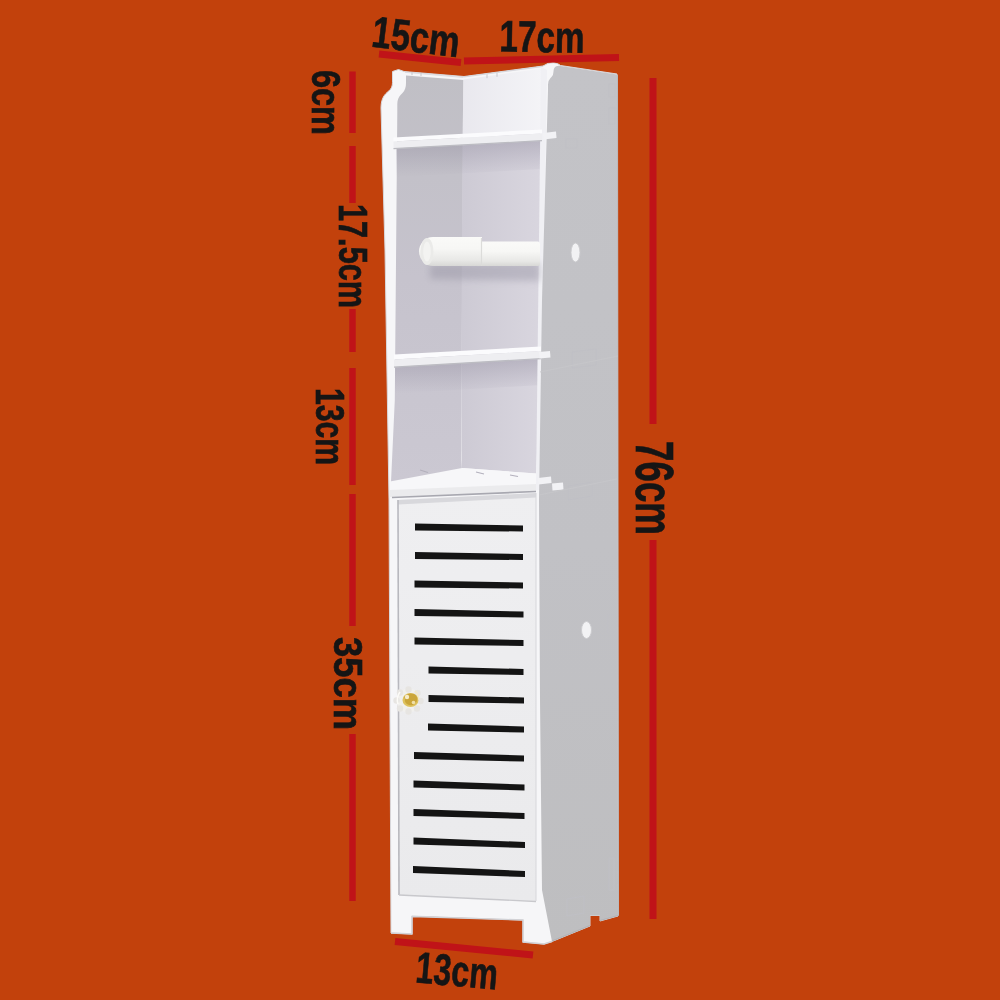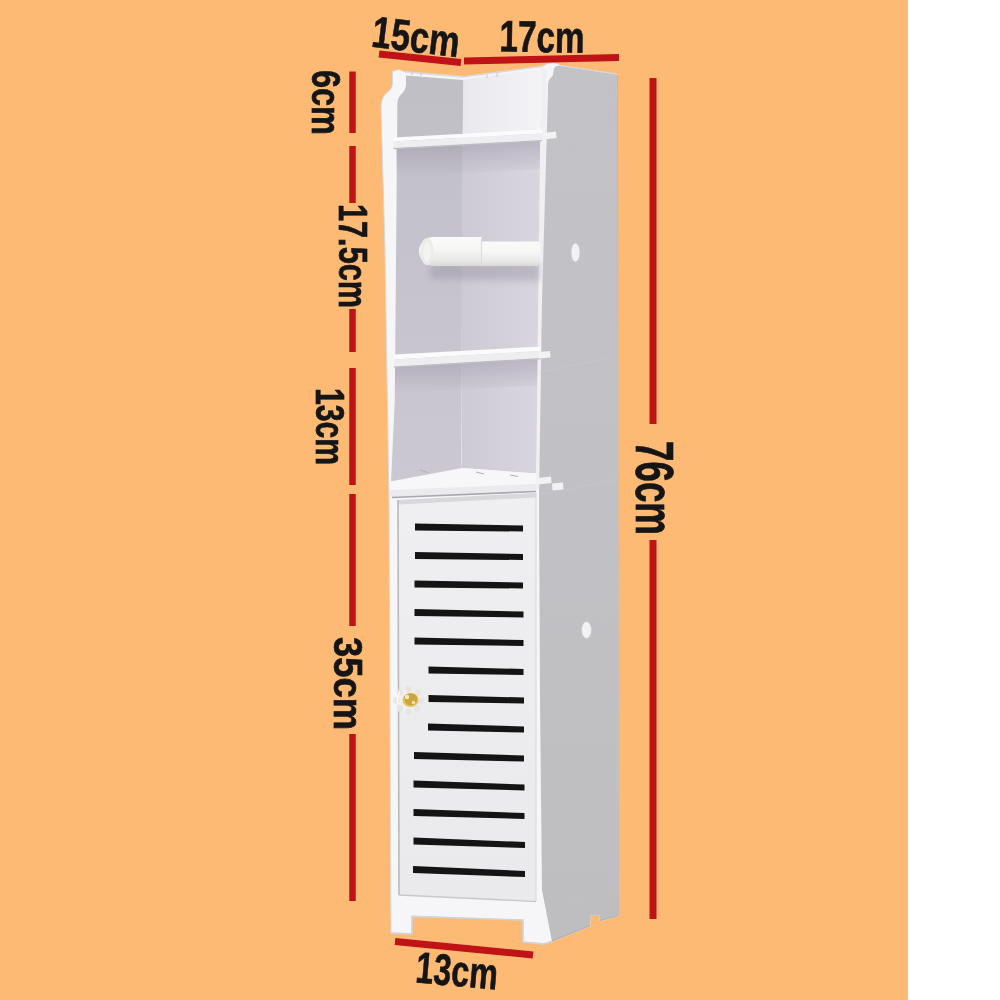--- a/index.html
+++ b/index.html
@@ -1,16 +1,16 @@
 <!DOCTYPE html>
 <html><head>
 <meta charset="utf-8">
 <style>
   html,body{margin:0;padding:0;background:#ffffff;}
-  #stage{position:relative;width:908px;height:1000px;background:#fdba74;overflow:hidden;}
+  #stage{position:relative;width:1000px;height:1000px;background:#c2410c;overflow:hidden;}
   svg{position:absolute;left:0;top:0;}
   text{font-family:"Liberation Sans", sans-serif;font-weight:bold;fill:#151515;stroke:#151515;stroke-width:0.7;}
 </style>
 </head>
 <body>
 
 <div id="stage">
 <svg width="1000" height="1000" viewBox="0 0 1000 1000">
 <defs>
   <linearGradient id="leftFace" x1="0" y1="0" x2="0" y2="1">

